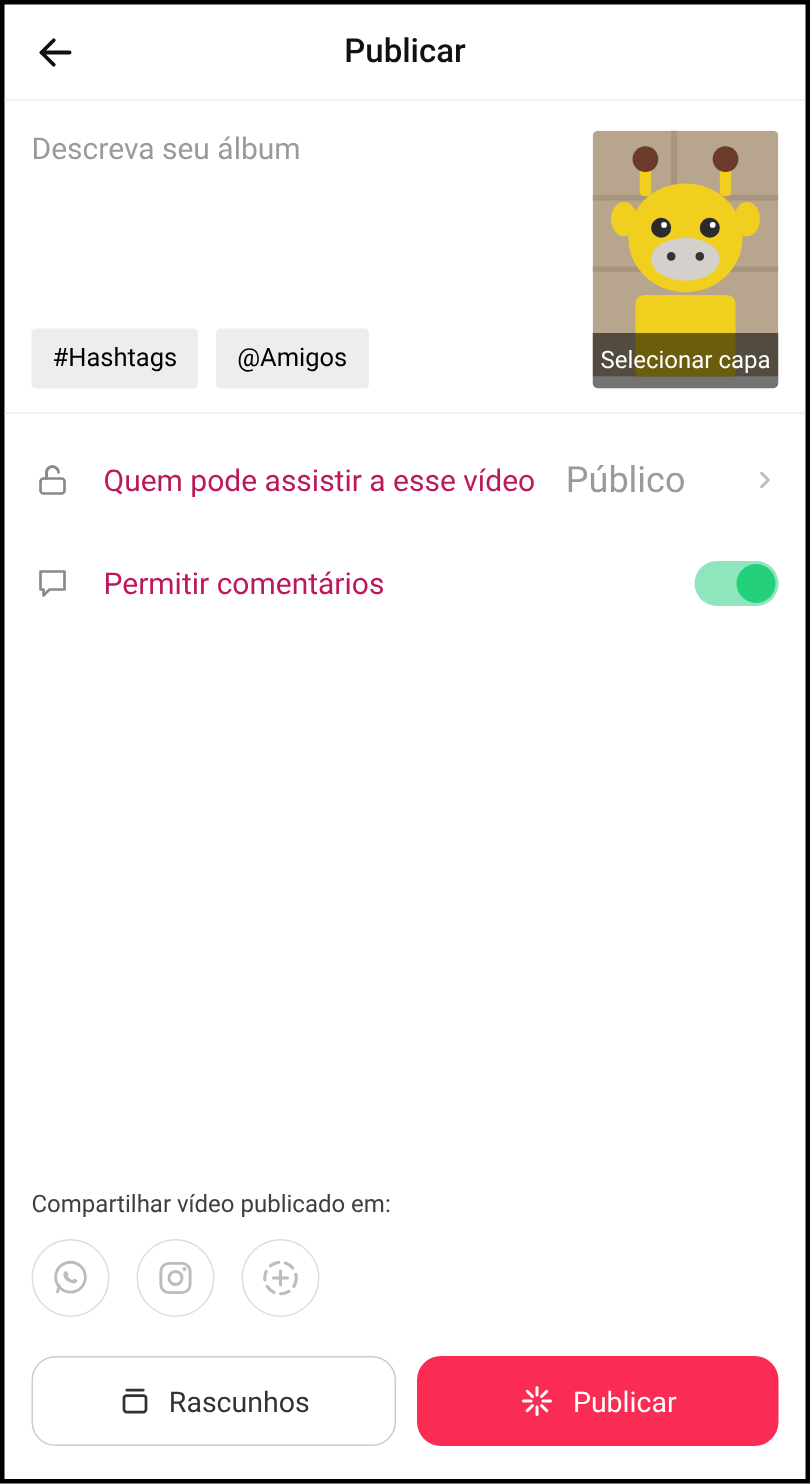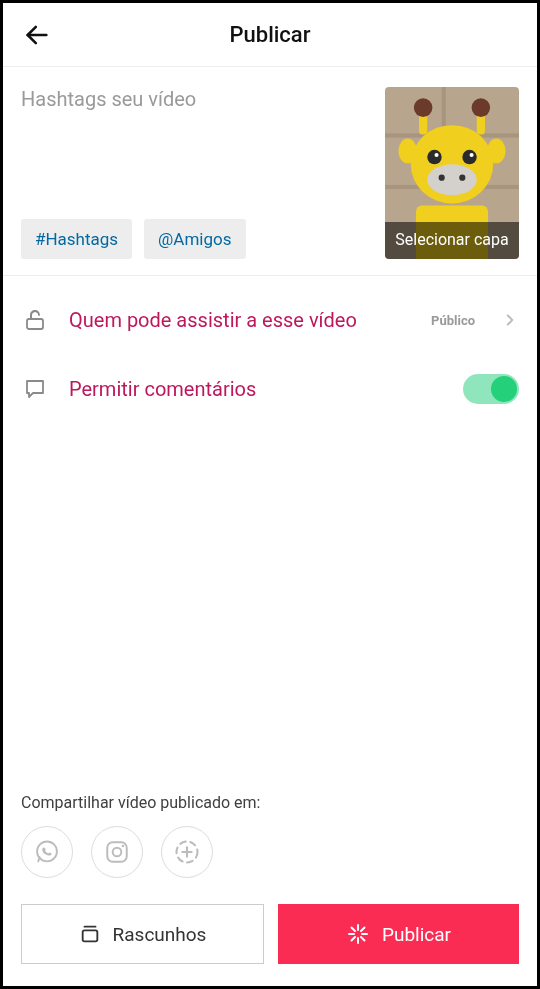--- a/index.html
+++ b/index.html
@@ -59,28 +59,28 @@
     color: #9a9a9a;
     font-size: 20px;
     min-height: 110px;
   }
   .caption-chips {
     display: flex;
     gap: 12px;
   }
   .chip {
     background: #ededed;
-    color: #0369a1;
+    color: #000000;
     font-size: 17px;
     padding: 10px 14px;
     border-radius: 3px;
     cursor: pointer;
   }
   .cover {
-    width: 134px;
+    width: 124px;
     height: 172px;
     position: relative;
     border-radius: 4px;
     overflow: hidden;
     cursor: pointer;
     padding-left: 40px;
   }
   .cover-bg {
     position: absolute;
     inset: 0;
@@ -117,23 +117,22 @@
     justify-content: center;
     color: #8a8a8a;
   }
   .row .label {
     flex: 1;
     font-size: 20px;
     color: #be185d;
   }
   .row .value {
     color: #9a9a9a;
-    font-size: 13px;
-    margin-right: 6px;
-    font-weight: bold;
+    font-size: 24px;
+    margin-right: 24px;
   }
   .row .chev {
     color: #bbb;
   }
   .toggle {
     width: 56px;
     height: 30px;
     background: #8fe6bd;
     border-radius: 30px;
     position: relative;
@@ -178,21 +177,21 @@
 
   
   .bottom {
     display: flex;
     gap: 14px;
     padding: 10px 18px 22px 18px;
   }
   .btn {
     flex: 1;
     height: 60px;
-    border-radius: 0;
+    border-radius: 16px;
     display: flex;
     align-items: center;
     justify-content: center;
     gap: 12px;
     font-size: 19px;
     cursor: pointer;
   }
   .btn.drafts {
     border: 1px solid #ccc;
     color: #333;
@@ -213,21 +212,21 @@
     <svg width="28" height="28" viewBox="0 0 24 24" fill="none" stroke="#111" stroke-width="2.2" stroke-linecap="round" stroke-linejoin="round">
       <line x1="20" y1="12" x2="4" y2="12"></line>
       <polyline points="11 19 4 12 11 5"></polyline>
     </svg>
   </div>
   <div class="title">Publicar</div>
 </div>
 
 <div class="caption-area">
   <div class="caption-left">
-    <div class="caption-placeholder">Hashtags seu vídeo</div>
+    <div class="caption-placeholder">Descreva seu álbum</div>
     <div class="caption-chips">
       <div class="chip">#Hashtags</div>
       <div class="chip">@Amigos</div>
     </div>
   </div>
   <div class="cover">
     <svg class="cover-bg" viewBox="0 0 130 172" preserveAspectRatio="xMidYMid slice">
 
       <rect width="130" height="172" fill="#b8a58e"></rect>
       <rect x="0" y="45" width="130" height="4" fill="#a8957f"></rect>

